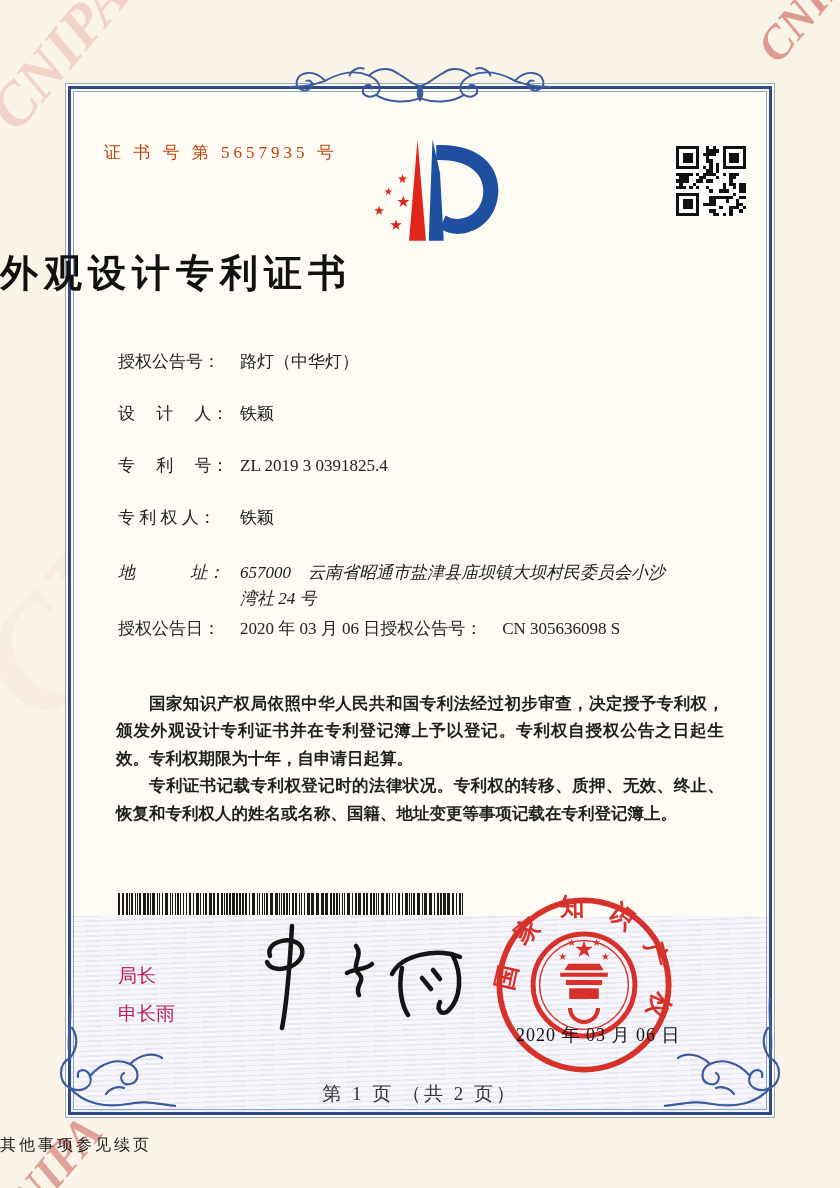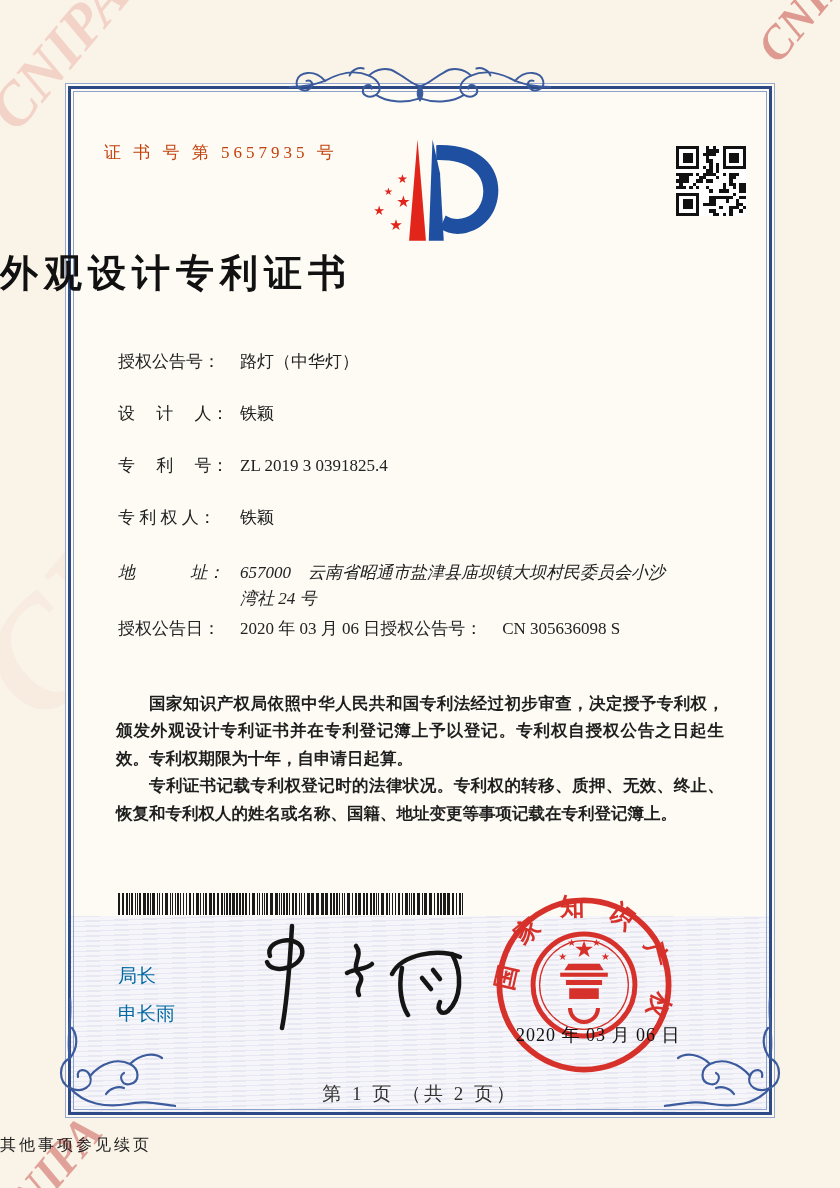--- a/index.html
+++ b/index.html
@@ -43,21 +43,21 @@
   .f-row.address{line-height:26px;margin-bottom:7px;font-style:italic;}
   .f-row.address .f-value{width:440px;}
   .f-pair2{display:flex;}
 
   .paras{position:absolute;left:116px;top:690px;width:608px;font-size:16.5px;line-height:1.66;
          text-align:justify;color:#1e1e1e;font-weight:bold;}
   .paras p{margin:0;text-indent:2em;}
 
   .barcode{position:absolute;left:118px;top:893px;}
   .signer{position:absolute;left:118px;top:957px;font-family:"Liberation Sans","DejaVu Sans",sans-serif;
-          font-size:19px;color:#0369a1;line-height:38px;}
+          font-size:19px;color:#be185d;line-height:38px;}
   .signature{position:absolute;left:252px;top:918px;}
 
   .seal{position:absolute;left:492px;top:893px;mix-blend-mode:multiply;opacity:.95;}
   .seal-date{position:absolute;left:516px;top:1023px;font-size:18px;letter-spacing:1px;color:#111;z-index:7;}
 
   .page-info{position:absolute;left:0;top:1081px;width:100%;text-align:center;font-size:19px;
              letter-spacing:3px;color:#333;z-index:6;}
   .cont-note{position:absolute;left:0;top:1135px;width:100%;text-align:left;font-size:16px;
              letter-spacing:3px;color:#222;z-index:5;}
 </style>

